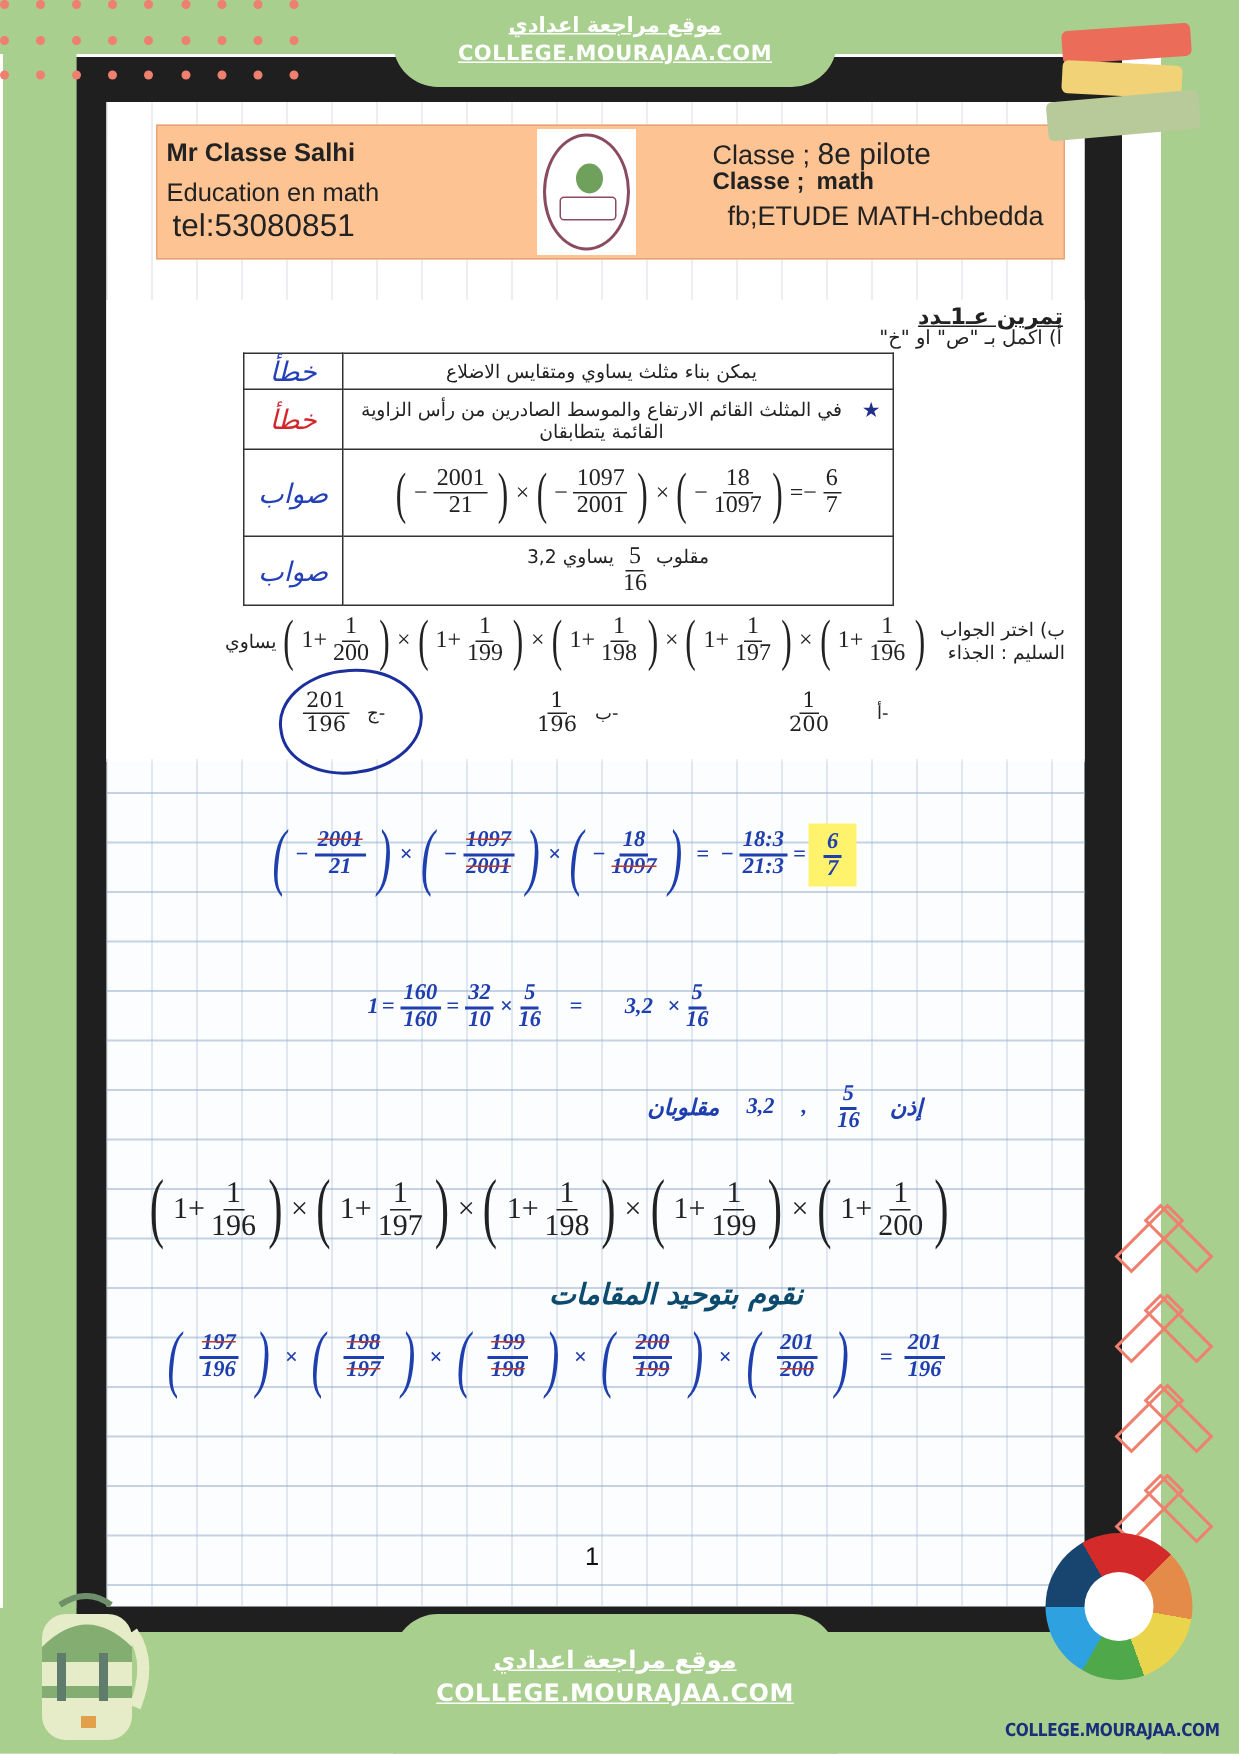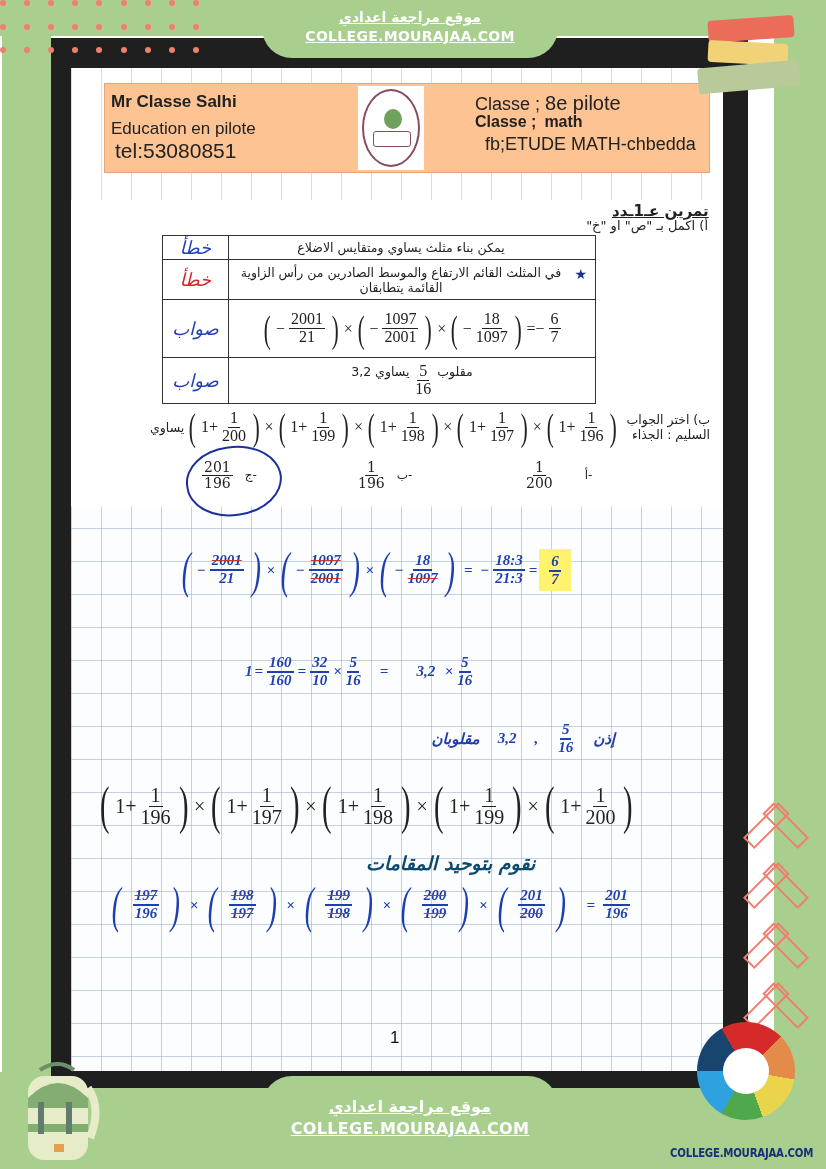--- a/index.html
+++ b/index.html
@@ -146,21 +146,21 @@
 <div class="paper-upper-mask"></div>
 
 <div class="tab tab-top">
   <div class="ar">موقع مراجعة اعدادي</div>
   <div class="en">COLLEGE.MOURAJAA.COM</div>
 </div>
 
 <div class="header-card">
   <div class="hc-left">
     <div class="hc-name">Mr Classe Salhi</div>
-    <div class="hc-edu">Education en pilote</div>
+    <div class="hc-edu">Education en math</div>
     <div class="hc-tel">tel:53080851</div>
   </div>
   <div class="hc-logo">
     <div class="hc-logo-ring">
       <div class="hc-logo-tree"></div>
       <div class="hc-logo-box"></div>
     </div>
   </div>
   <div class="hc-right">
     <div class="hc-class"><span style="font-weight:normal;font-size:18px">Classe ;</span> <span>8e pilote</span></div>

